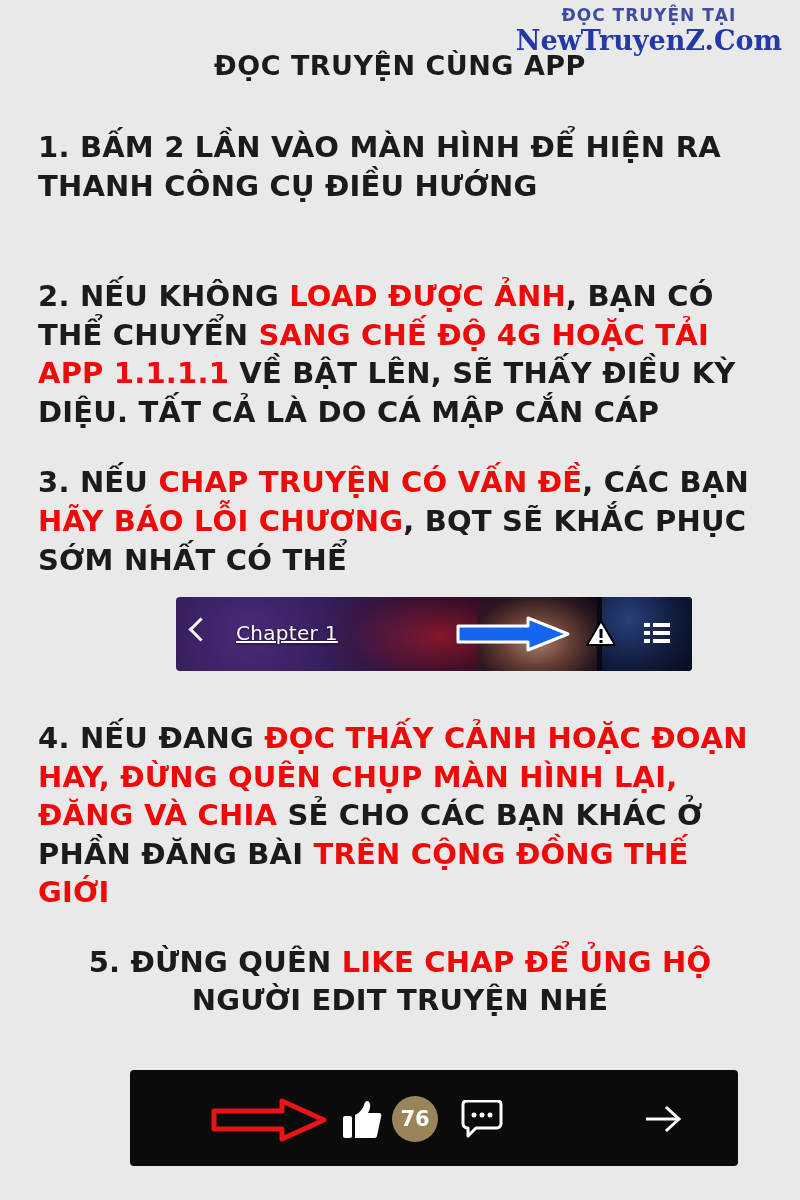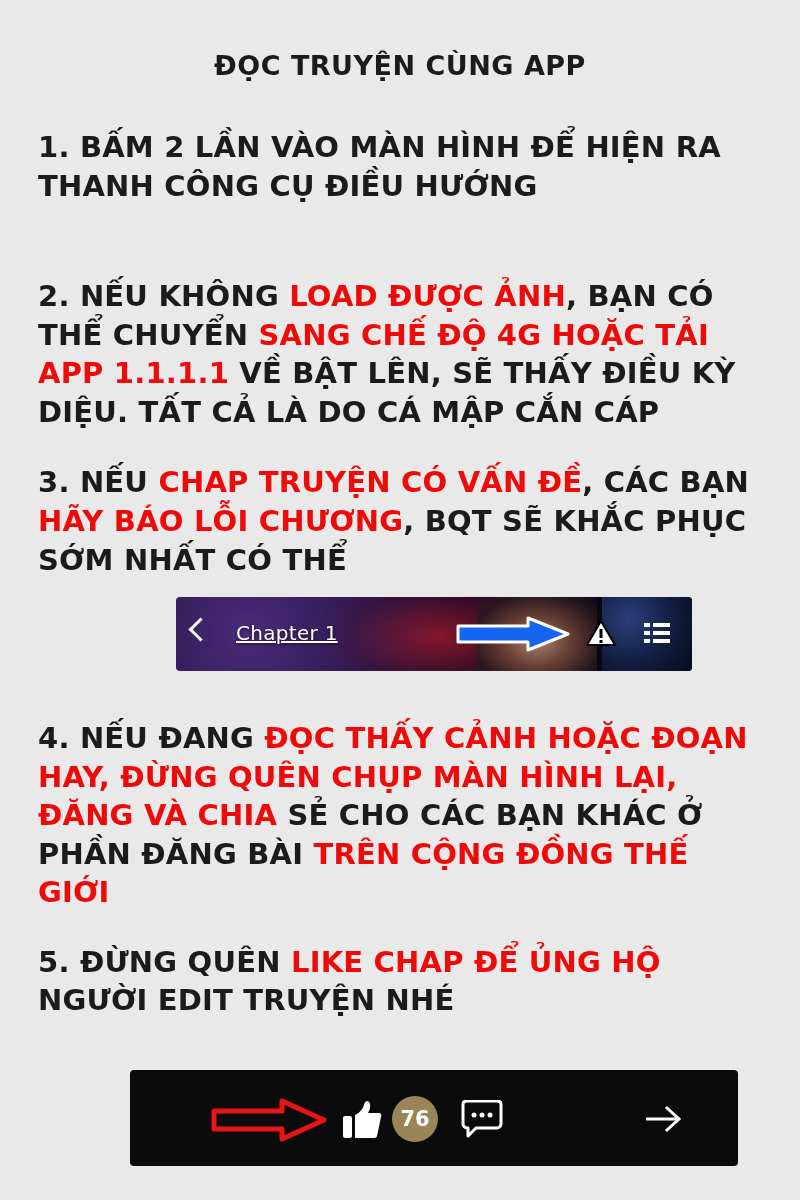--- a/index.html
+++ b/index.html
@@ -71,21 +71,21 @@
     font-weight: bold;
     color: #1b1b1b;
     line-height: 1.33;
     letter-spacing: 0.2px;
     margin-bottom: 26px;
   }
   .para.p1 { margin-bottom: 72px; }
   .para.p2 { margin-bottom: 32px; }
   .para.p3 { margin-bottom: 18px; }
   .para.p4 { margin-bottom: 31px; }
-  .para.p5 { margin-bottom: 16px; }
+  .para.p5 { margin-bottom: 16px; text-align: center; }
   .red { color: #ef0a0a; }
 
   
   .strip1 {
     position: relative;
     margin: 0 0 0 138px;
     width: 516px;
     height: 74px;
     border-radius: 4px;
     overflow: hidden;
@@ -188,20 +188,24 @@
     position: absolute;
     right: 52px; top: 32px;
     width: 42px; height: 34px;
   }
 </style>
 </head>
 <body>
 
 <div class="page">
 
+  <div class="watermark">
+    <div class="wm-top">ĐỌC TRUYỆN TẠI</div>
+    <div class="wm-main">NewTruyenZ.Com</div>
+  </div>
 
   <div class="title">ĐỌC TRUYỆN CÙNG APP</div>
 
   <div class="content">
 
     <div class="para p1">
       <span>1. BẤM 2 LẦN VÀO MÀN HÌNH ĐỂ HIỆN RA THANH CÔNG CỤ ĐIỀU HƯỚNG</span>
     </div>
 
     <div class="para p2">

